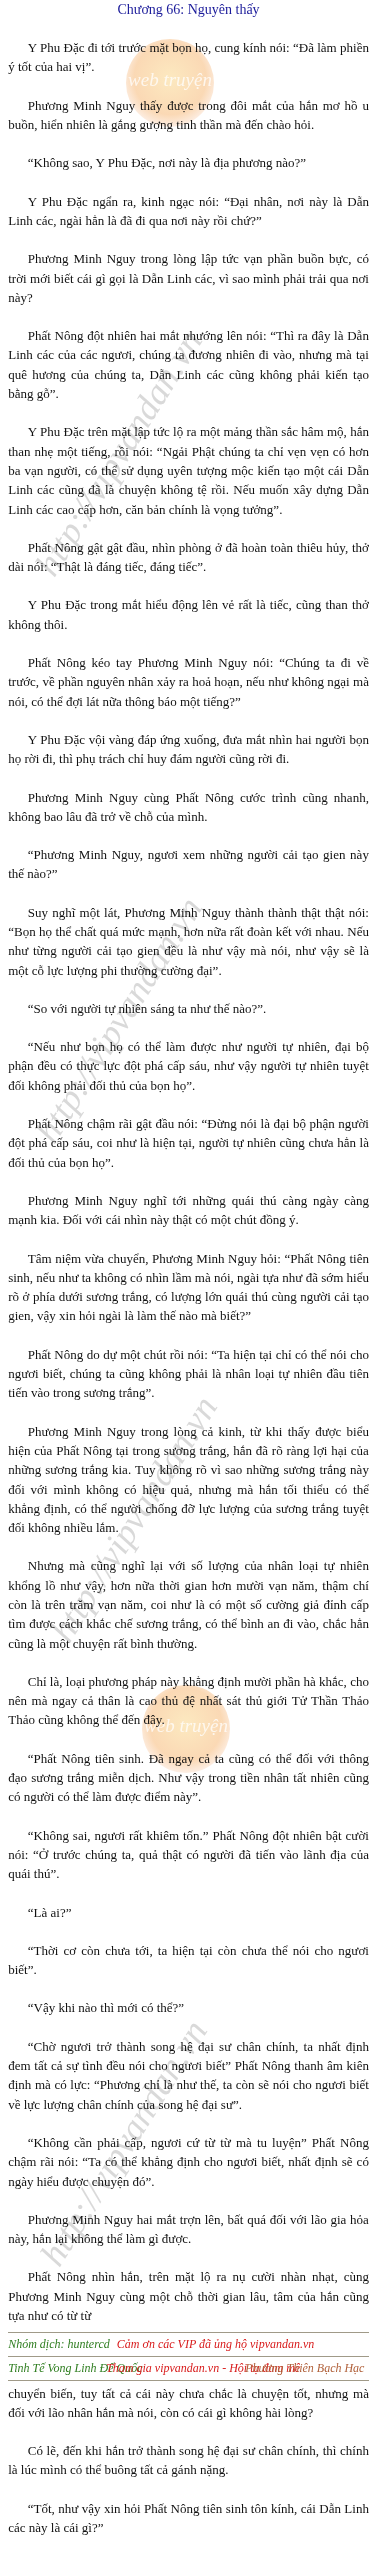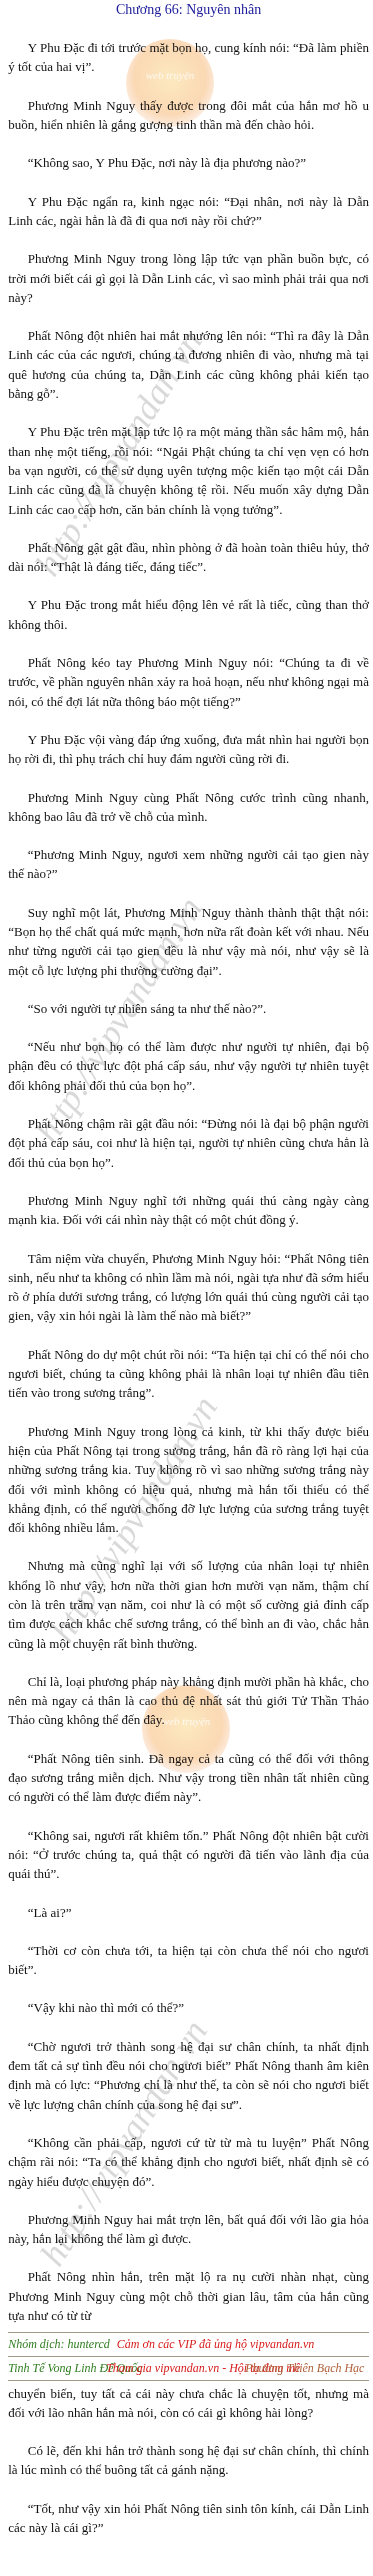--- a/index.html
+++ b/index.html
@@ -28,21 +28,21 @@
     .red { color: #d81b1b; }
     .brown { color: #b0603a; }
     .overlap { position: absolute; top: 0; }
     .watermark-logo {
       position: absolute; width: 88px; height: 88px; border-radius: 50%;
       background: radial-gradient(circle at 50% 45%, rgba(250,215,140,0.55) 0%, rgba(245,170,90,0.45) 55%, rgba(240,150,90,0.15) 75%, rgba(255,255,255,0) 82%);
       z-index: 1;
     }
     .watermark-logo span {
       position: absolute; left: 0; right: 0; top: 30px; text-align: center;
-      font-family: "Liberation Serif", serif; font-style: italic; font-size: 11px;
+      font-family: "Liberation Serif", serif; font-style: italic; font-size: 19px;
       color: rgba(255,255,255,0.75);
     }
     .watermark-url {
       position: absolute; z-index: 1; font-family: "Liberation Serif", serif;
       font-style: italic; font-size: 36px; color: rgba(170,170,170,0.45);
       transform: rotate(-58deg); transform-origin: left bottom; white-space: nowrap;
     }
   </style>
 </head>
 <body>
@@ -53,21 +53,21 @@
       <span>web truyện</span>
     </div>
   <div class="watermark-logo" style="left:142px; top:1685px;">
       <span>web truyện</span>
     </div>
   <div class="watermark-url" style="left:62px; top:541px;">http://vipvandan.vn</div>
   <div class="watermark-url" style="left:62px; top:1108px;">http://vipvandan.vn</div>
   <div class="watermark-url" style="left:77px; top:1607px;">http://vipvandan.vn</div>
   <div class="watermark-url" style="left:67px; top:2231px;">http://vipvandan.vn</div>
 
-  <h1 class="title">Chương 66: Nguyên nhân</h1>
+  <h1 class="title">Chương 66: Nguyên thấy</h1>
 
   <div id="part1">
       <p class="para first">Y Phu Đặc đi tới trước mặt bọn họ, cung kính nói: “Đã làm phiền ý tốt của hai vị”.</p>
       <p class="para">Phương Minh Nguy thấy được trong đôi mắt của hắn mơ hồ u buồn, hiển nhiên là gắng gượng tinh thần mà đến chào hỏi.</p>
       <p class="para">“Không sao, Y Phu Đặc, nơi này là địa phương nào?”</p>
       <p class="para">Y Phu Đặc ngẩn ra, kinh ngạc nói: “Đại nhân, nơi này là Dẫn Linh các, ngài hẳn là đã đi qua nơi này rồi chứ?”</p>
       <p class="para">Phương Minh Nguy trong lòng lập tức vạn phần buồn bực, có trời mới biết cái gì gọi là Dẫn Linh các, vì sao mình phải trải qua nơi này?</p>
       <p class="para">Phất Nông đột nhiên hai mắt nhướng lên nói: “Thì ra đây là Dẫn Linh các của các ngươi, chúng ta đương nhiên đi vào, nhưng mà tại quê hương của chúng ta, Dẫn Linh các cũng không phải kiến tạo bằng gỗ”.</p>
       <p class="para">Y Phu Đặc trên mặt lập tức lộ ra một mảng thần sắc hâm mộ, hắn than nhẹ một tiếng, rồi nói: “Ngải Phật chúng ta chỉ vẹn vẹn có hơn ba vạn người, có thể sử dụng uyên tượng mộc kiến tạo một cái Dẫn Linh các cũng đã là chuyện không tệ rồi. Nếu muốn xây dựng Dẫn Linh các cao cấp hơn, căn bản chính là vọng tưởng”.</p>
       <p class="para">Phất Nông gật gật đầu, nhìn phòng ở đã hoàn toàn thiêu hủy, thở dài nói: “Thật là đáng tiếc, đáng tiếc”.</p>

